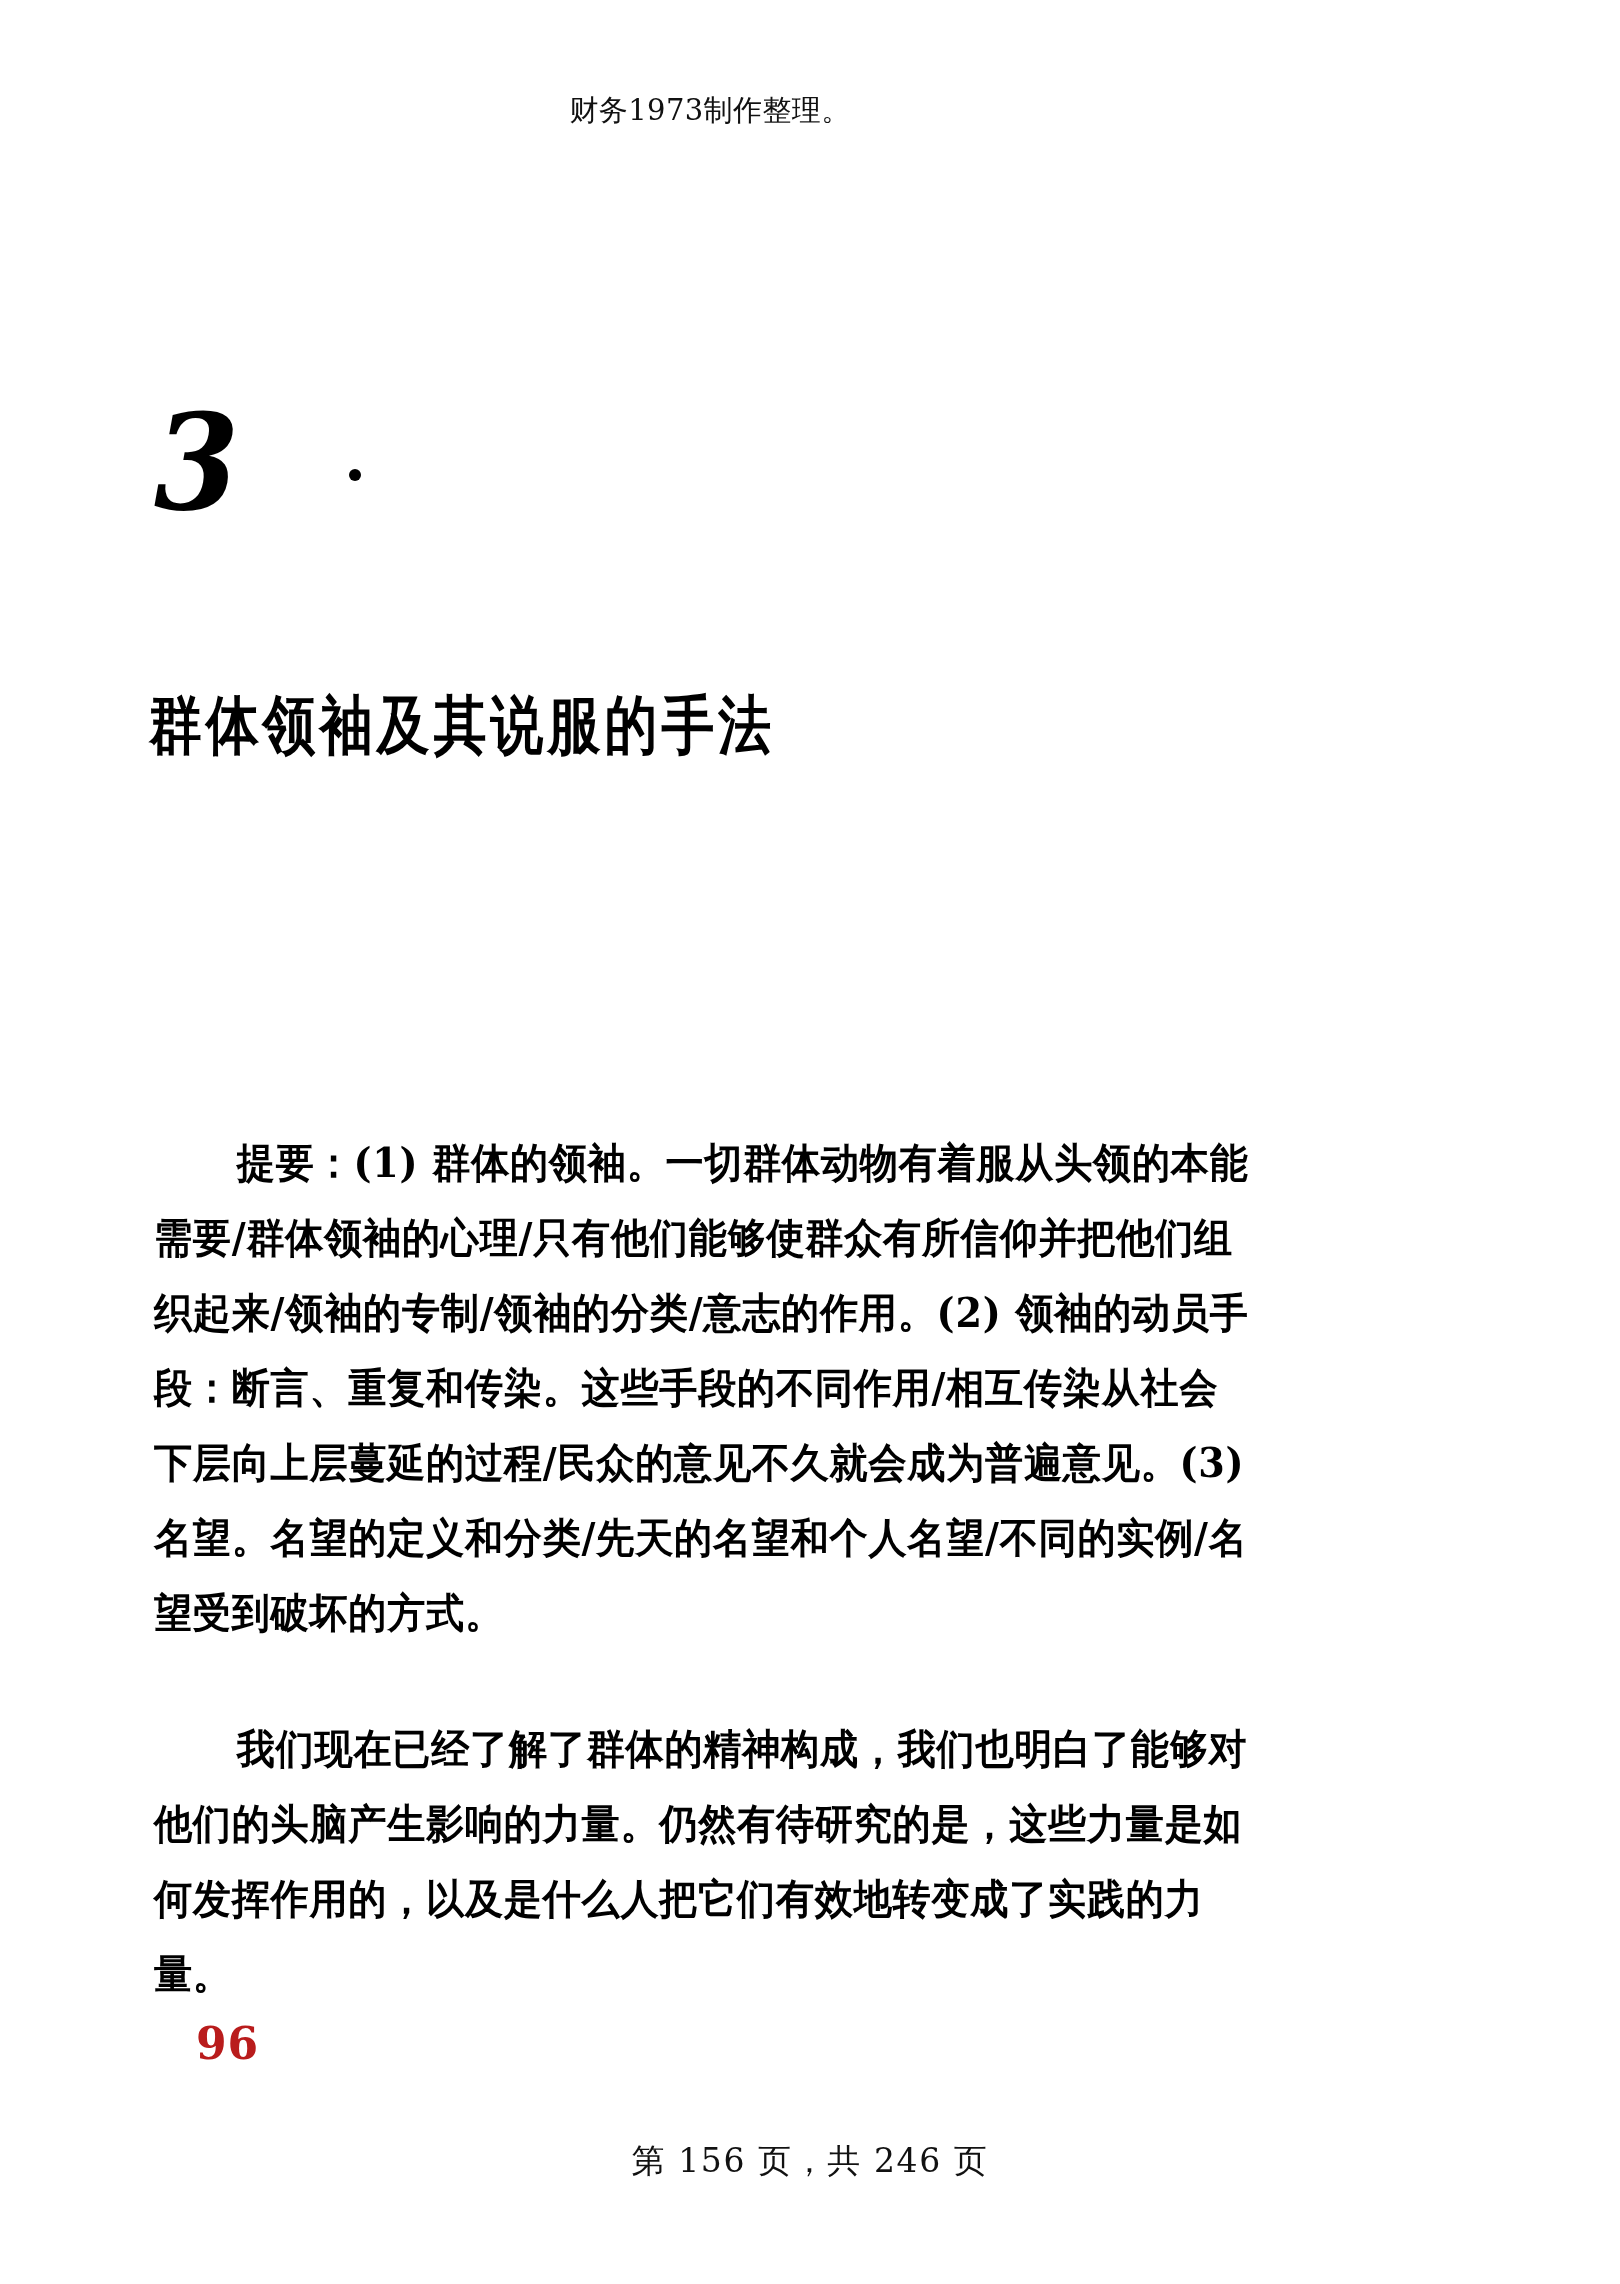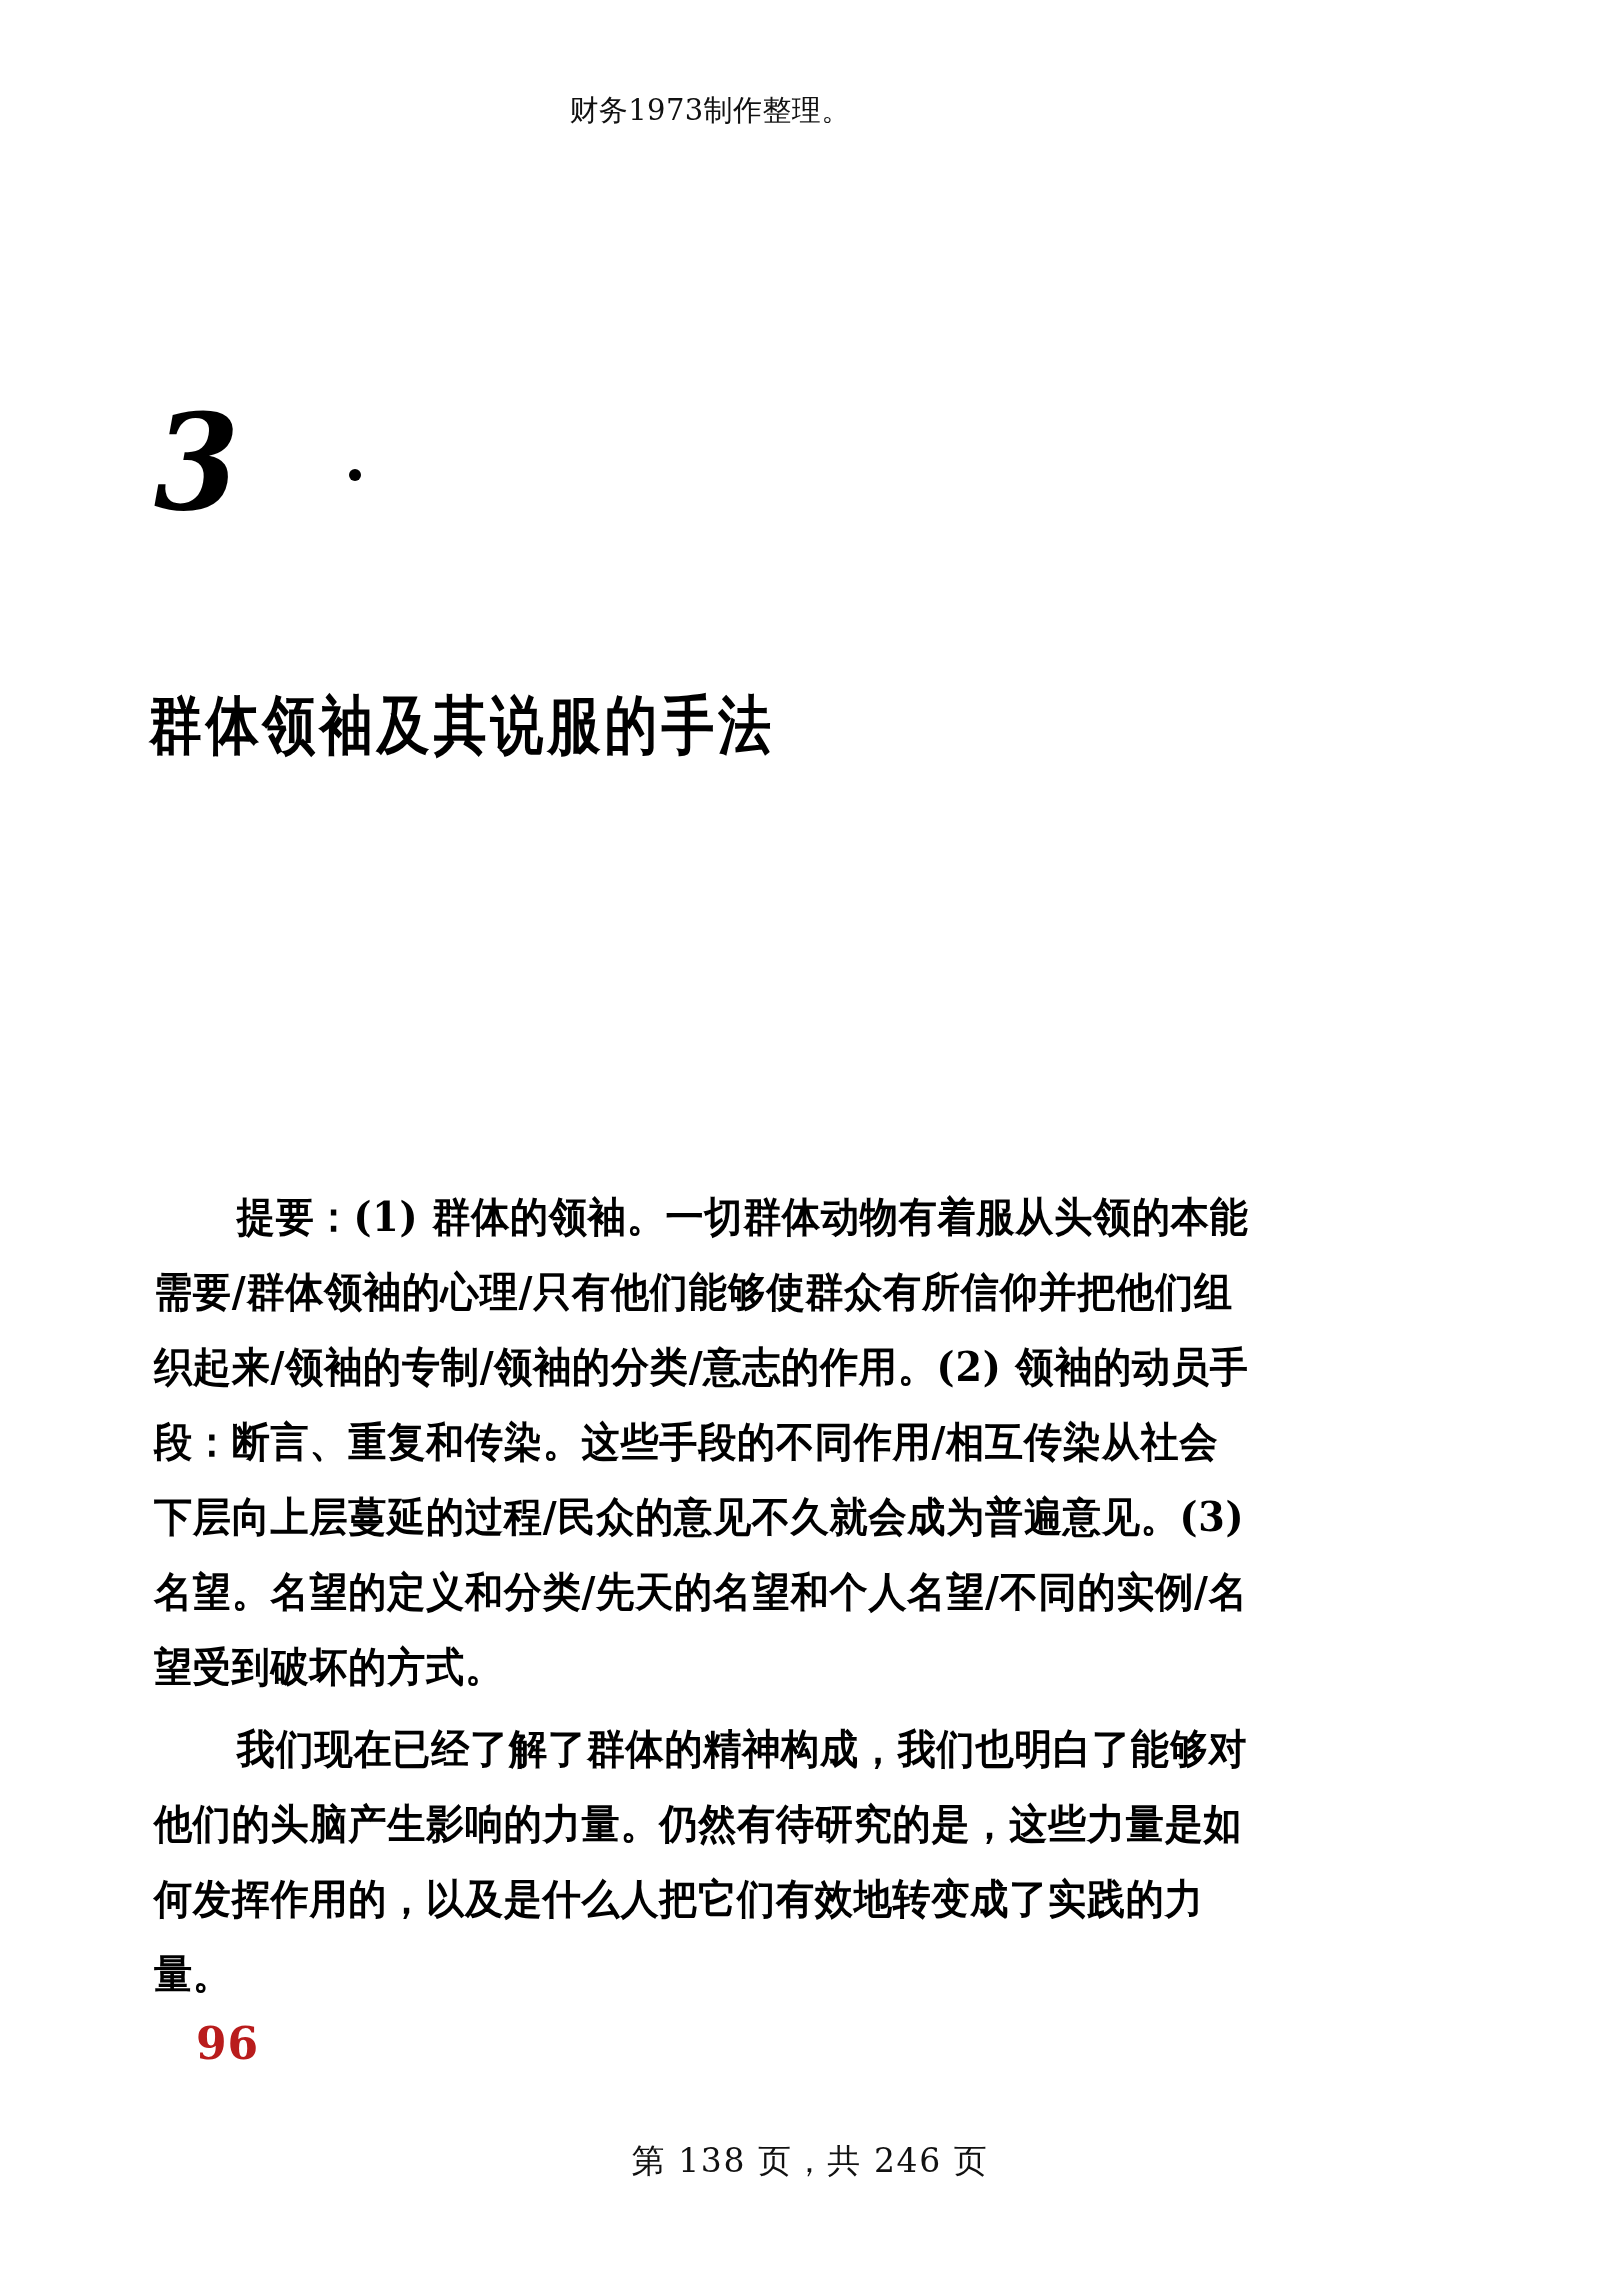--- a/index.html
+++ b/index.html
@@ -81,21 +81,21 @@
     white-space: nowrap;
   }
 
   
   .text-column {
     position: absolute;
     left: 154px;
     width: 1157px;
   }
 
-  .summary-block { top: 1180px; }
+  .summary-block { top: 1126px; }
   .body-block    { top: 1712px; }
 
   .doc-line {
     font-family: "DejaVu Serif", serif;
     font-weight: 700;
     font-size: 41px;
     line-height: 75px;
     height: 75px;
     color: #000000;
     letter-spacing: 0.8px;
@@ -159,14 +159,14 @@
 
 <div class="text-column body-block" style="position:absolute;">
   <div class="doc-line indent">我们现在已经了解了群体的精神构成，我们也明白了能够对</div>
   <div class="doc-line">他们的头脑产生影响的力量。仍然有待研究的是，这些力量是如</div>
   <div class="doc-line">何发挥作用的，以及是什么人把它们有效地转变成了实践的力</div>
   <div class="doc-line">量。</div>
 </div>
 
 <div class="page-folio">96</div>
 
-<div class="running-footer">第 138 页，共 246 页</div>
+<div class="running-footer">第 156 页，共 246 页</div>
 
 
 </body></html>

